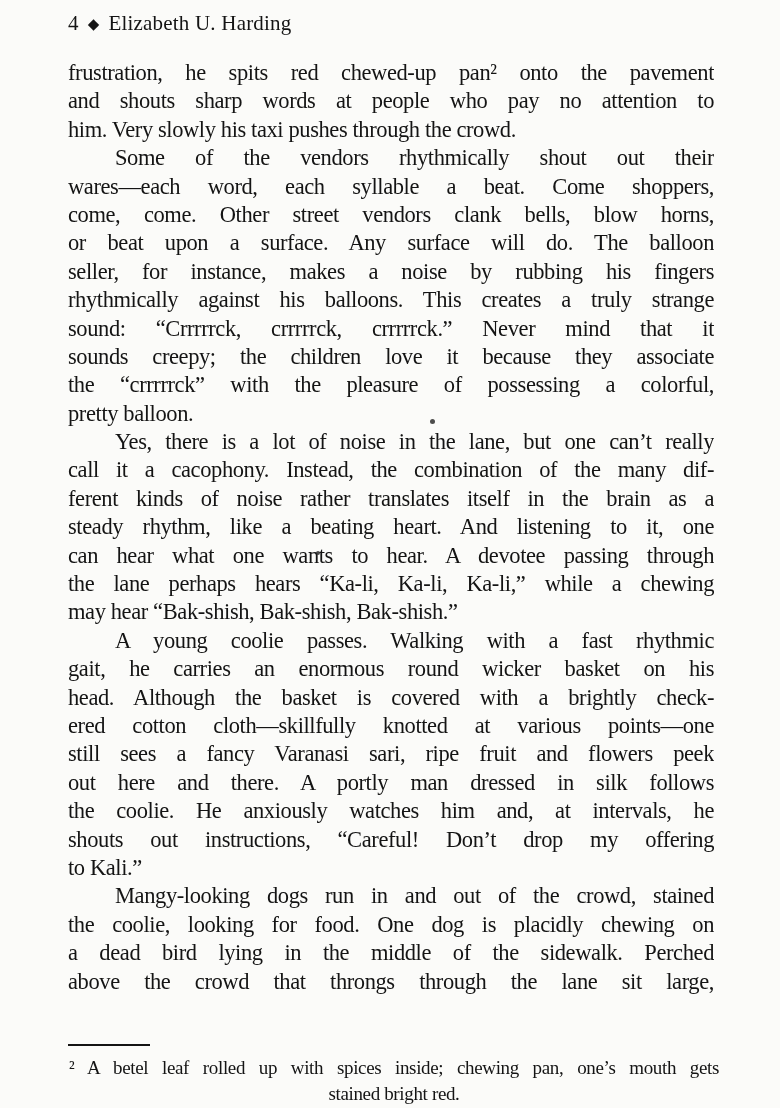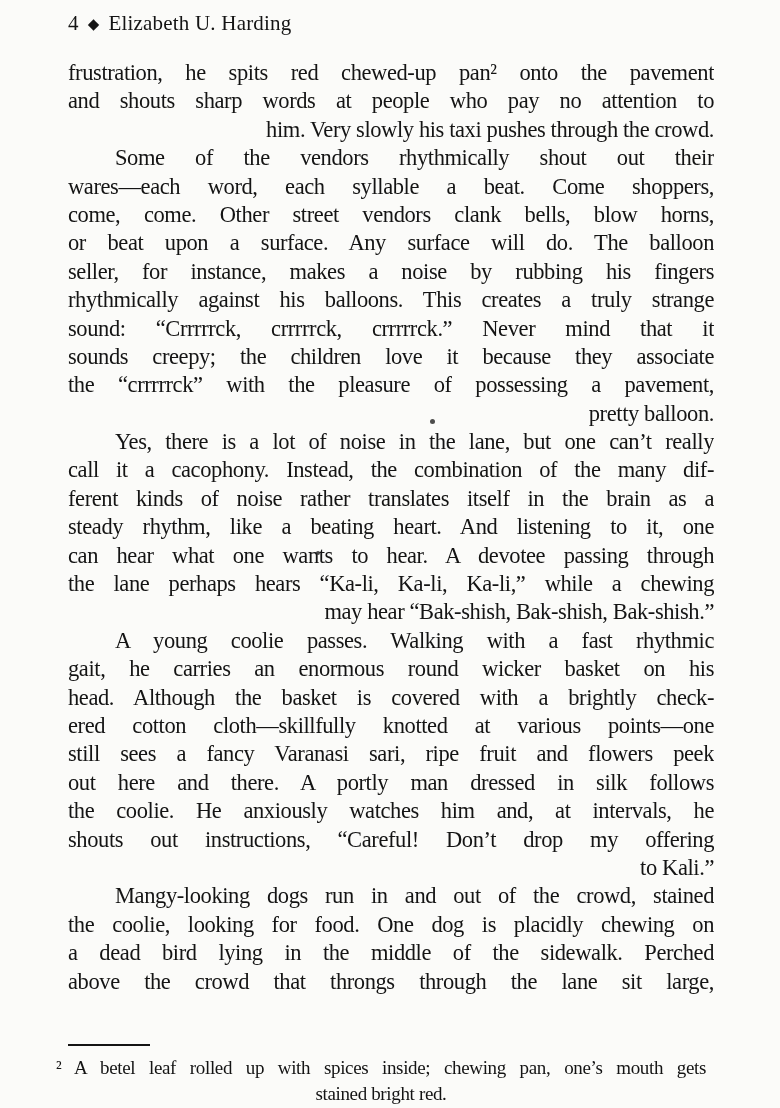--- a/index.html
+++ b/index.html
@@ -41,35 +41,35 @@
   .line {
     font-size: 22.5px;
     line-height: 28.4px;
     height: 28.4px;
     overflow: hidden;
     text-align: justify;
     letter-spacing: -0.4px;
     white-space: normal;
   }
   .line::after { content: ""; display: inline-block; width: 100%; }
-  .line.noforce { text-align: right; }
+  .line.noforce { text-align: left; }
   .line.noforce::after { content: none; }
   .line.indent { text-indent: 47px; }
   
   .footnote-rule {
     position: absolute;
     left: 68px;
     top: 1044px;
     width: 82px;
     height: 2px;
     background: var(--ink, #1c1c1c);
   }
   .footnote {
     position: absolute;
-    left: 56px;
+    left: 69px;
     top: 1055px;
     width: 650px;
   }
   .fline {
     font-size: 19px;
     line-height: 26px;
     height: 26px;
     overflow: hidden;
     text-align: justify;
     letter-spacing: -0.35px;
@@ -103,21 +103,21 @@
       <div class="line">and shouts sharp words at people who pay no attention to</div>
       <div class="line noforce">him. Very slowly his taxi pushes through the crowd.</div>
       <div class="line indent">Some of the vendors rhythmically shout out their</div>
       <div class="line">wares—each word, each syllable a beat. Come shoppers,</div>
       <div class="line">come, come. Other street vendors clank bells, blow horns,</div>
       <div class="line">or beat upon a surface. Any surface will do. The balloon</div>
       <div class="line">seller, for instance, makes a noise by rubbing his fingers</div>
       <div class="line">rhythmically against his balloons. This creates a truly strange</div>
       <div class="line">sound: “Crrrrrck, crrrrrck, crrrrrck.” Never mind that it</div>
       <div class="line">sounds creepy; the children love it because they associate</div>
-      <div class="line">the “crrrrrck” with the pleasure of possessing a pavement,</div>
+      <div class="line">the “crrrrrck” with the pleasure of possessing a colorful,</div>
       <div class="line noforce">pretty balloon.</div>
       <div class="line indent">Yes, there is a lot of noise in the lane, but one can’t really</div>
       <div class="line">call it a cacophony. Instead, the combination of the many dif-</div>
       <div class="line">ferent kinds of noise rather translates itself in the brain as a</div>
       <div class="line">steady rhythm, like a beating heart. And listening to it, one</div>
       <div class="line">can hear what one wants to hear. A devotee passing through</div>
       <div class="line">the lane perhaps hears “Ka-li, Ka-li, Ka-li,” while a chewing</div>
       <div class="line noforce">may hear “Bak-shish, Bak-shish, Bak-shish.”</div>
       <div class="line indent">A young coolie passes. Walking with a fast rhythmic</div>
       <div class="line">gait, he carries an enormous round wicker basket on his</div>

